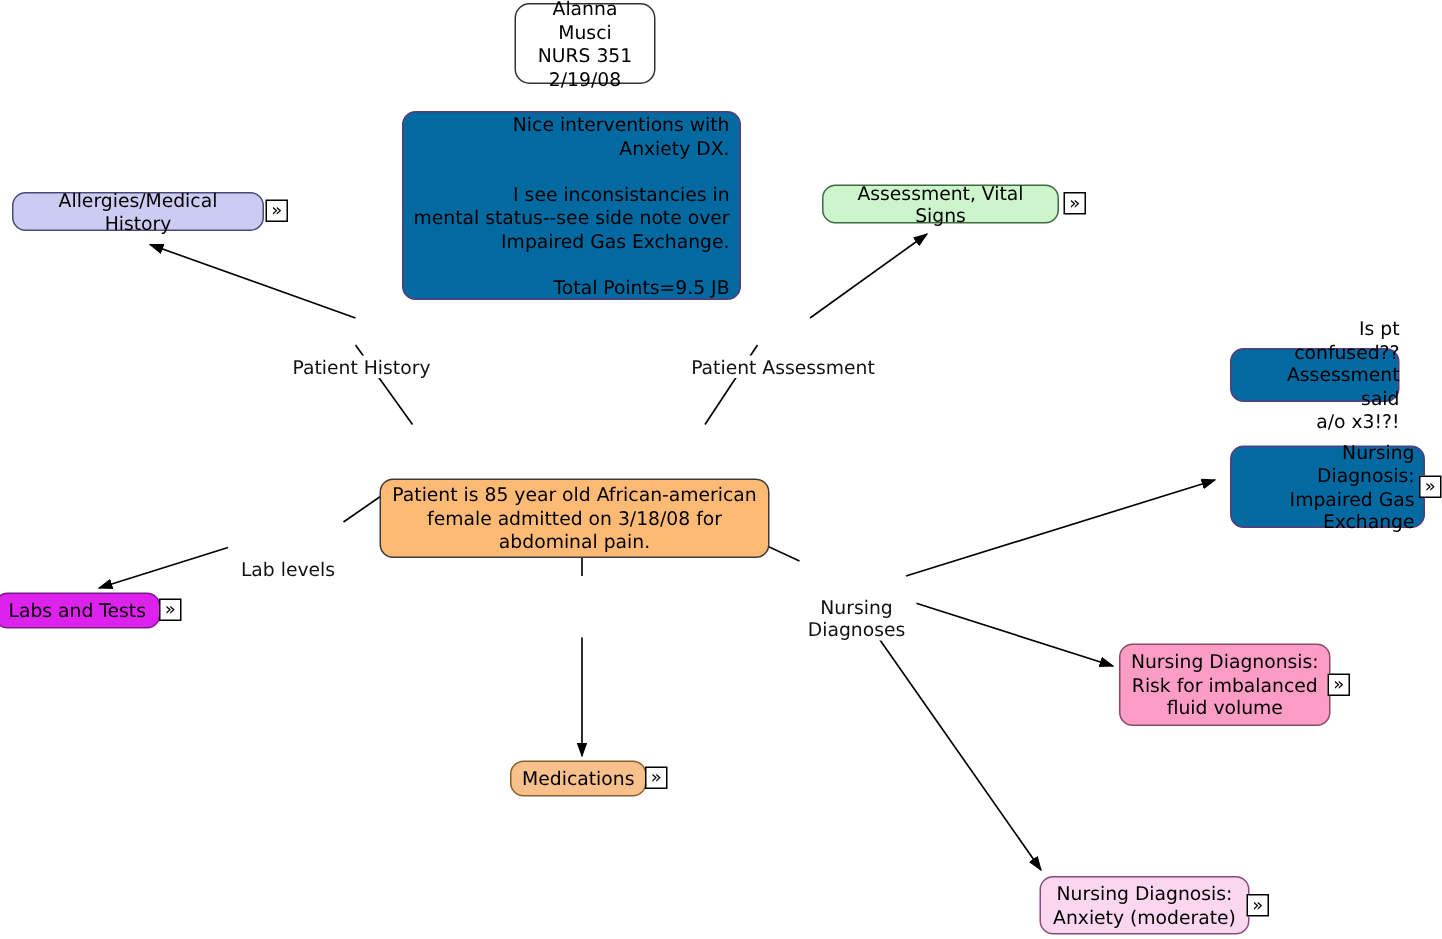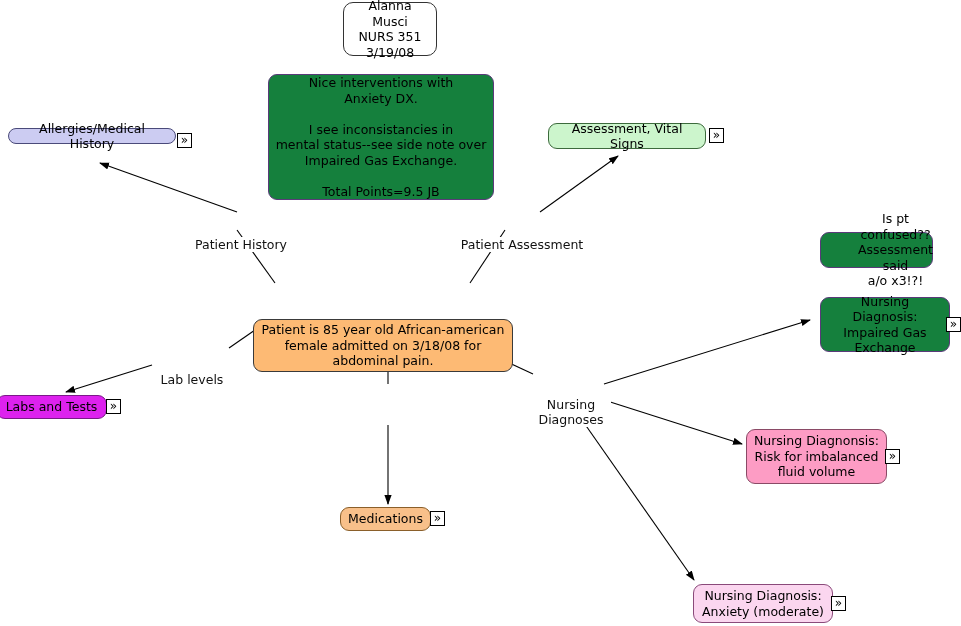--- a/index.html
+++ b/index.html
@@ -49,21 +49,21 @@
     border-color: #333333;
     background: #ffffff;
   }
   .node.plain {
     background: #fdba74;
     border-color: #3a3a3a;
     margin-top: 36px;
   }
   .node.lav   { background: #ccccf2; border-color: #4a4a7a; }
   .node.green { background: #ccf5cc; border-color: #3c6a3c; }
-  .node.purple{ background: #15803d; border-color: #5a3a7a; }
+  .node.purple{ background: #0369a1; border-color: #5a3a7a; text-align: right; }
   .node.magenta{ background: #dd22ee; border-color: #7a1a88; }
   .node.pink  { background: #fd9cc4; border-color: #8a4a66; }
   .node.pinklt{ background: #fbd6ef; border-color: #8a4a7a; }
   .node.orange{ background: #f8c08a; border-color: #8a5f2a; }
 
   
   .expand {
     position: absolute;
     width: 15px;
     height: 15px;
@@ -130,32 +130,32 @@
   <div class="elabel" style="left:455px; top:213px; width:128px;">Patient Assessment</div>
 
   <div class="elabel" style="left:152px; top:348px; width:74px;">Lab levels</div>
 
 
   <div class="elabel" style="left:531px; top:373px; width:74px;">Nursing
 Diagnoses</div>
 
   <div class="node title-node" style="left:343px; top:2px; width:94px; height:54px;">Alanna Musci
 NURS 351
-3/19/08</div>
+2/19/08</div>
 
   <div class="node purple" style="left:268px; top:74px; width:226px; height:126px;">Nice interventions with
 Anxiety DX.
 
 I see inconsistancies in
 mental status--see side note over
 Impaired Gas Exchange.
 
 Total Points=9.5    JB</div>
 
-  <div class="node lav" style="left:8px; top:128px; width:168px; height:16px;">Allergies/Medical History</div>
+  <div class="node lav" style="left:8px; top:128px; width:168px; height:26px;">Allergies/Medical History</div>
   <div class="expand" style="left:177px; top:133px;">»</div>
 
   <div class="node green" style="left:548px; top:123px; width:158px; height:26px;">Assessment, Vital Signs</div>
   <div class="expand" style="left:709px; top:128px;">»</div>
 
   <div class="node purple" style="left:820px; top:232px; width:113px; height:36px;padding-left:44px;">Is pt confused??
 Assessment said
 a/o x3!?!</div>
 
   <div class="node plain" style="left:253px; top:283px; width:260px; height:53px;">Patient is 85 year old African-american

